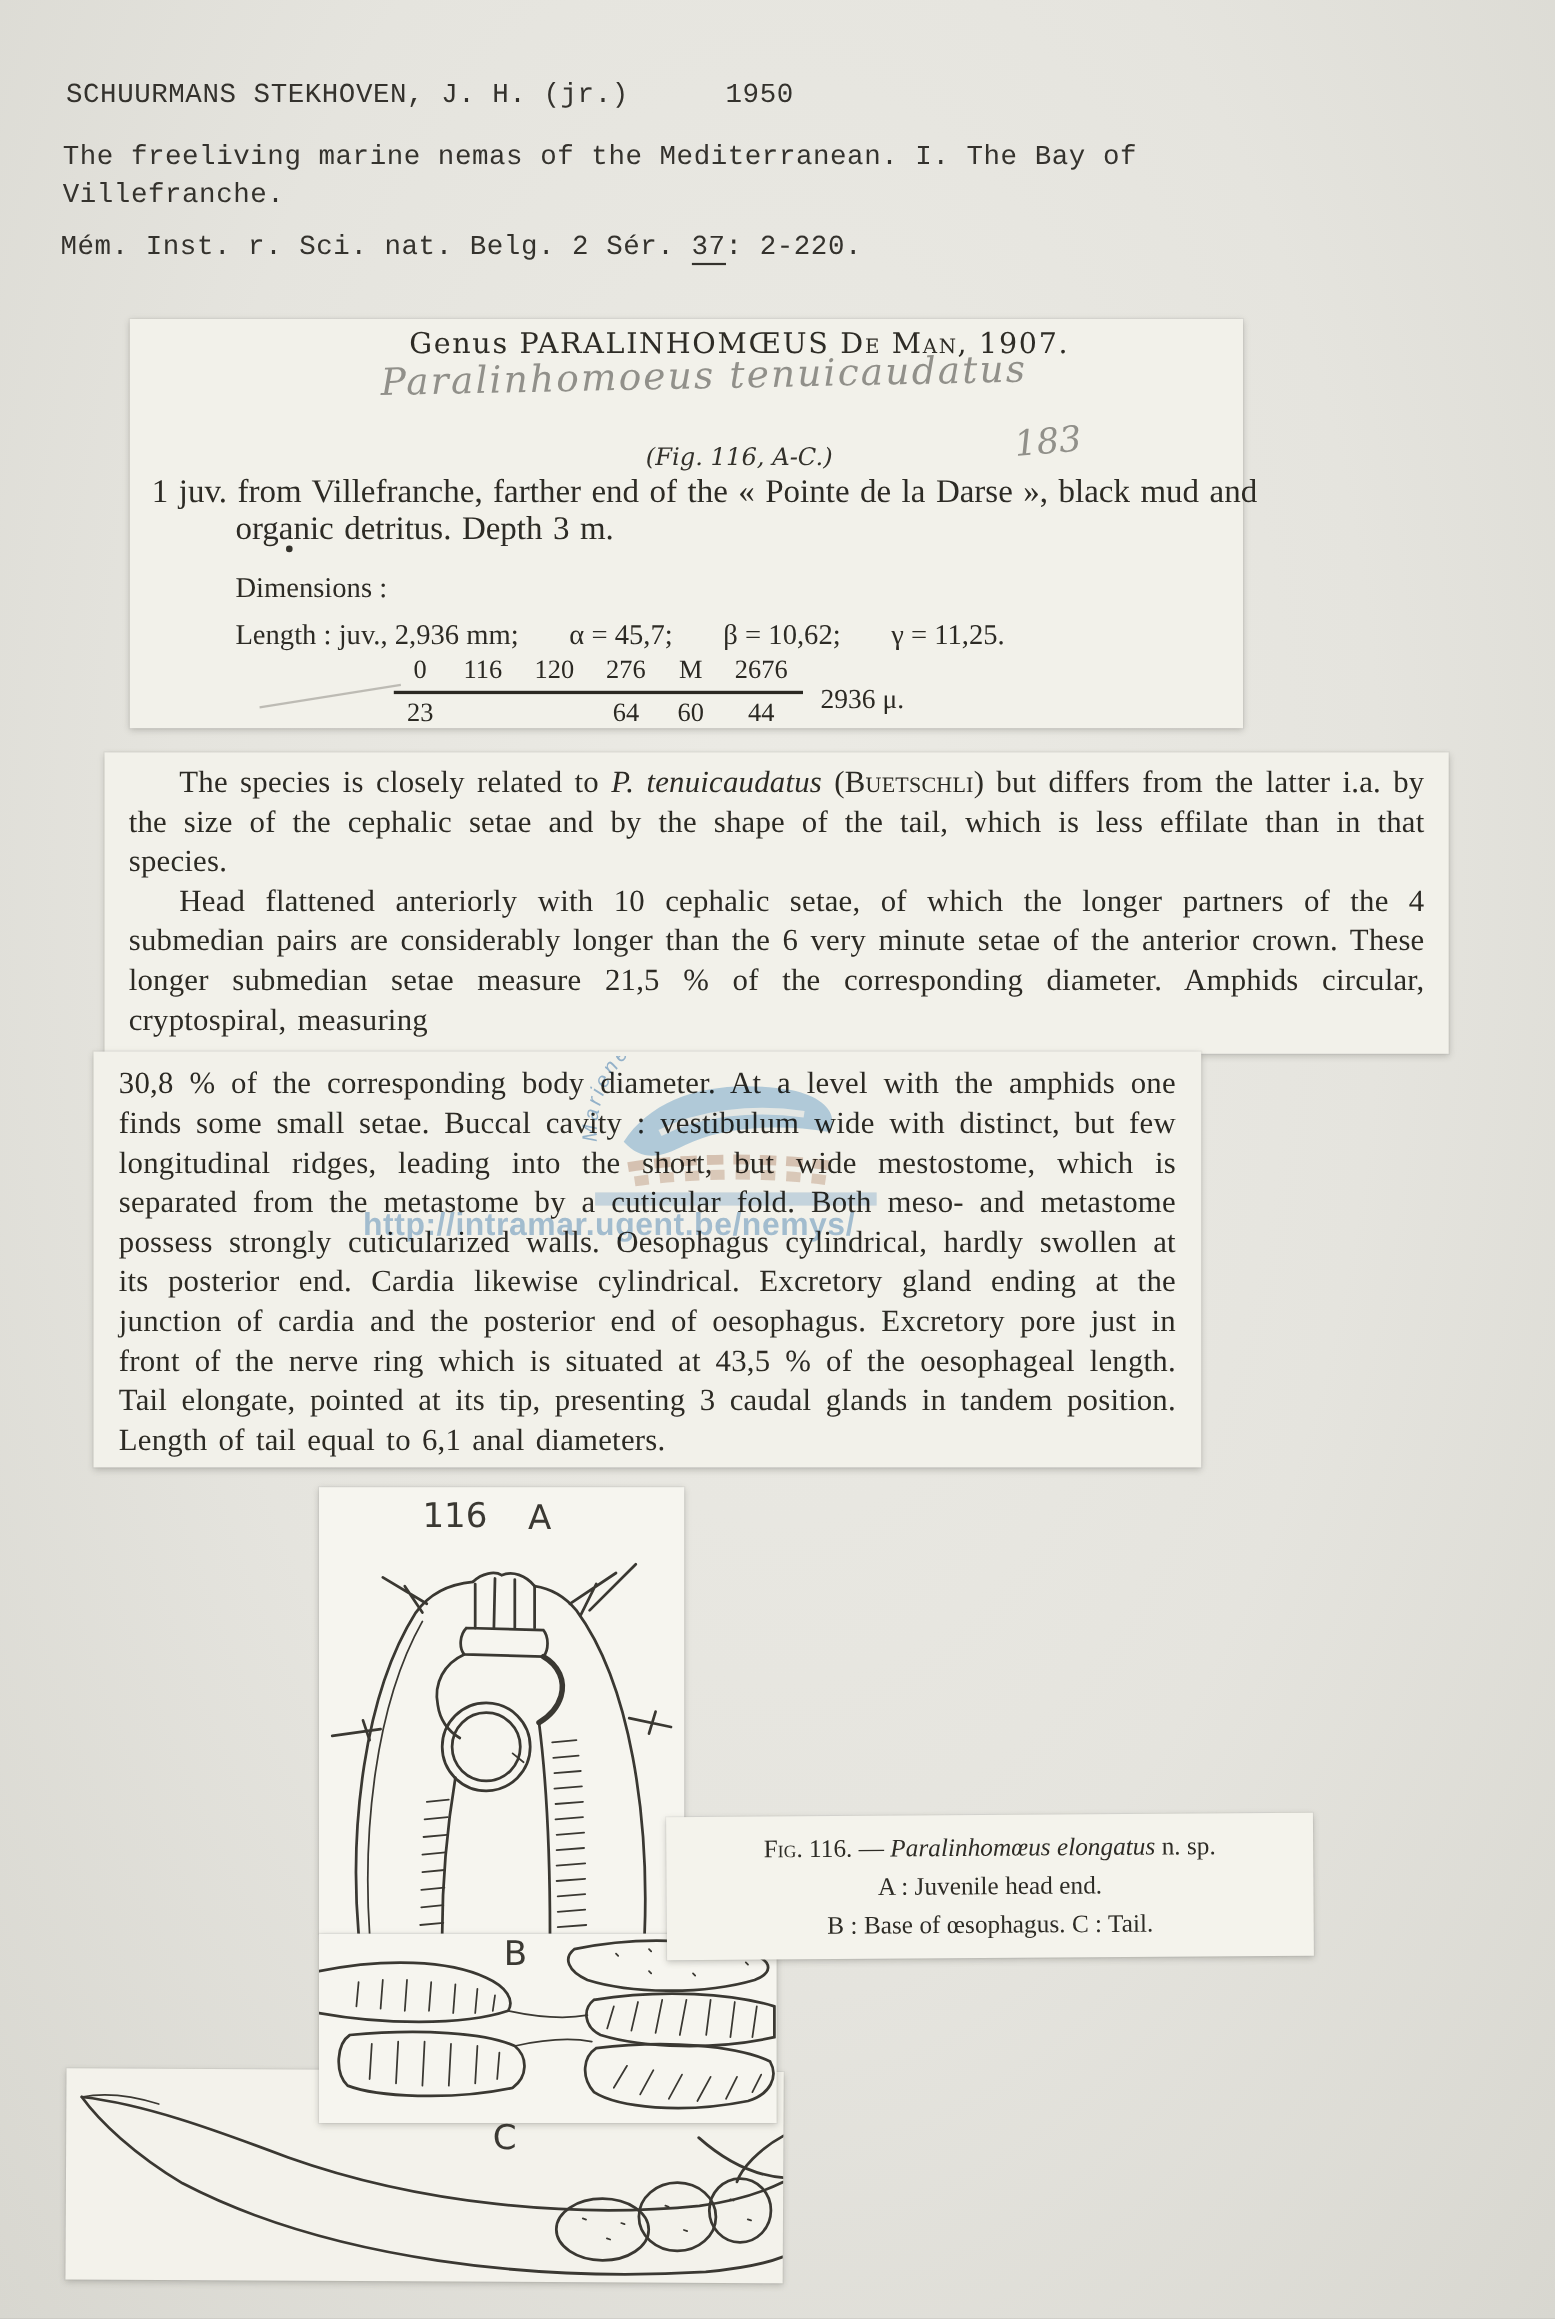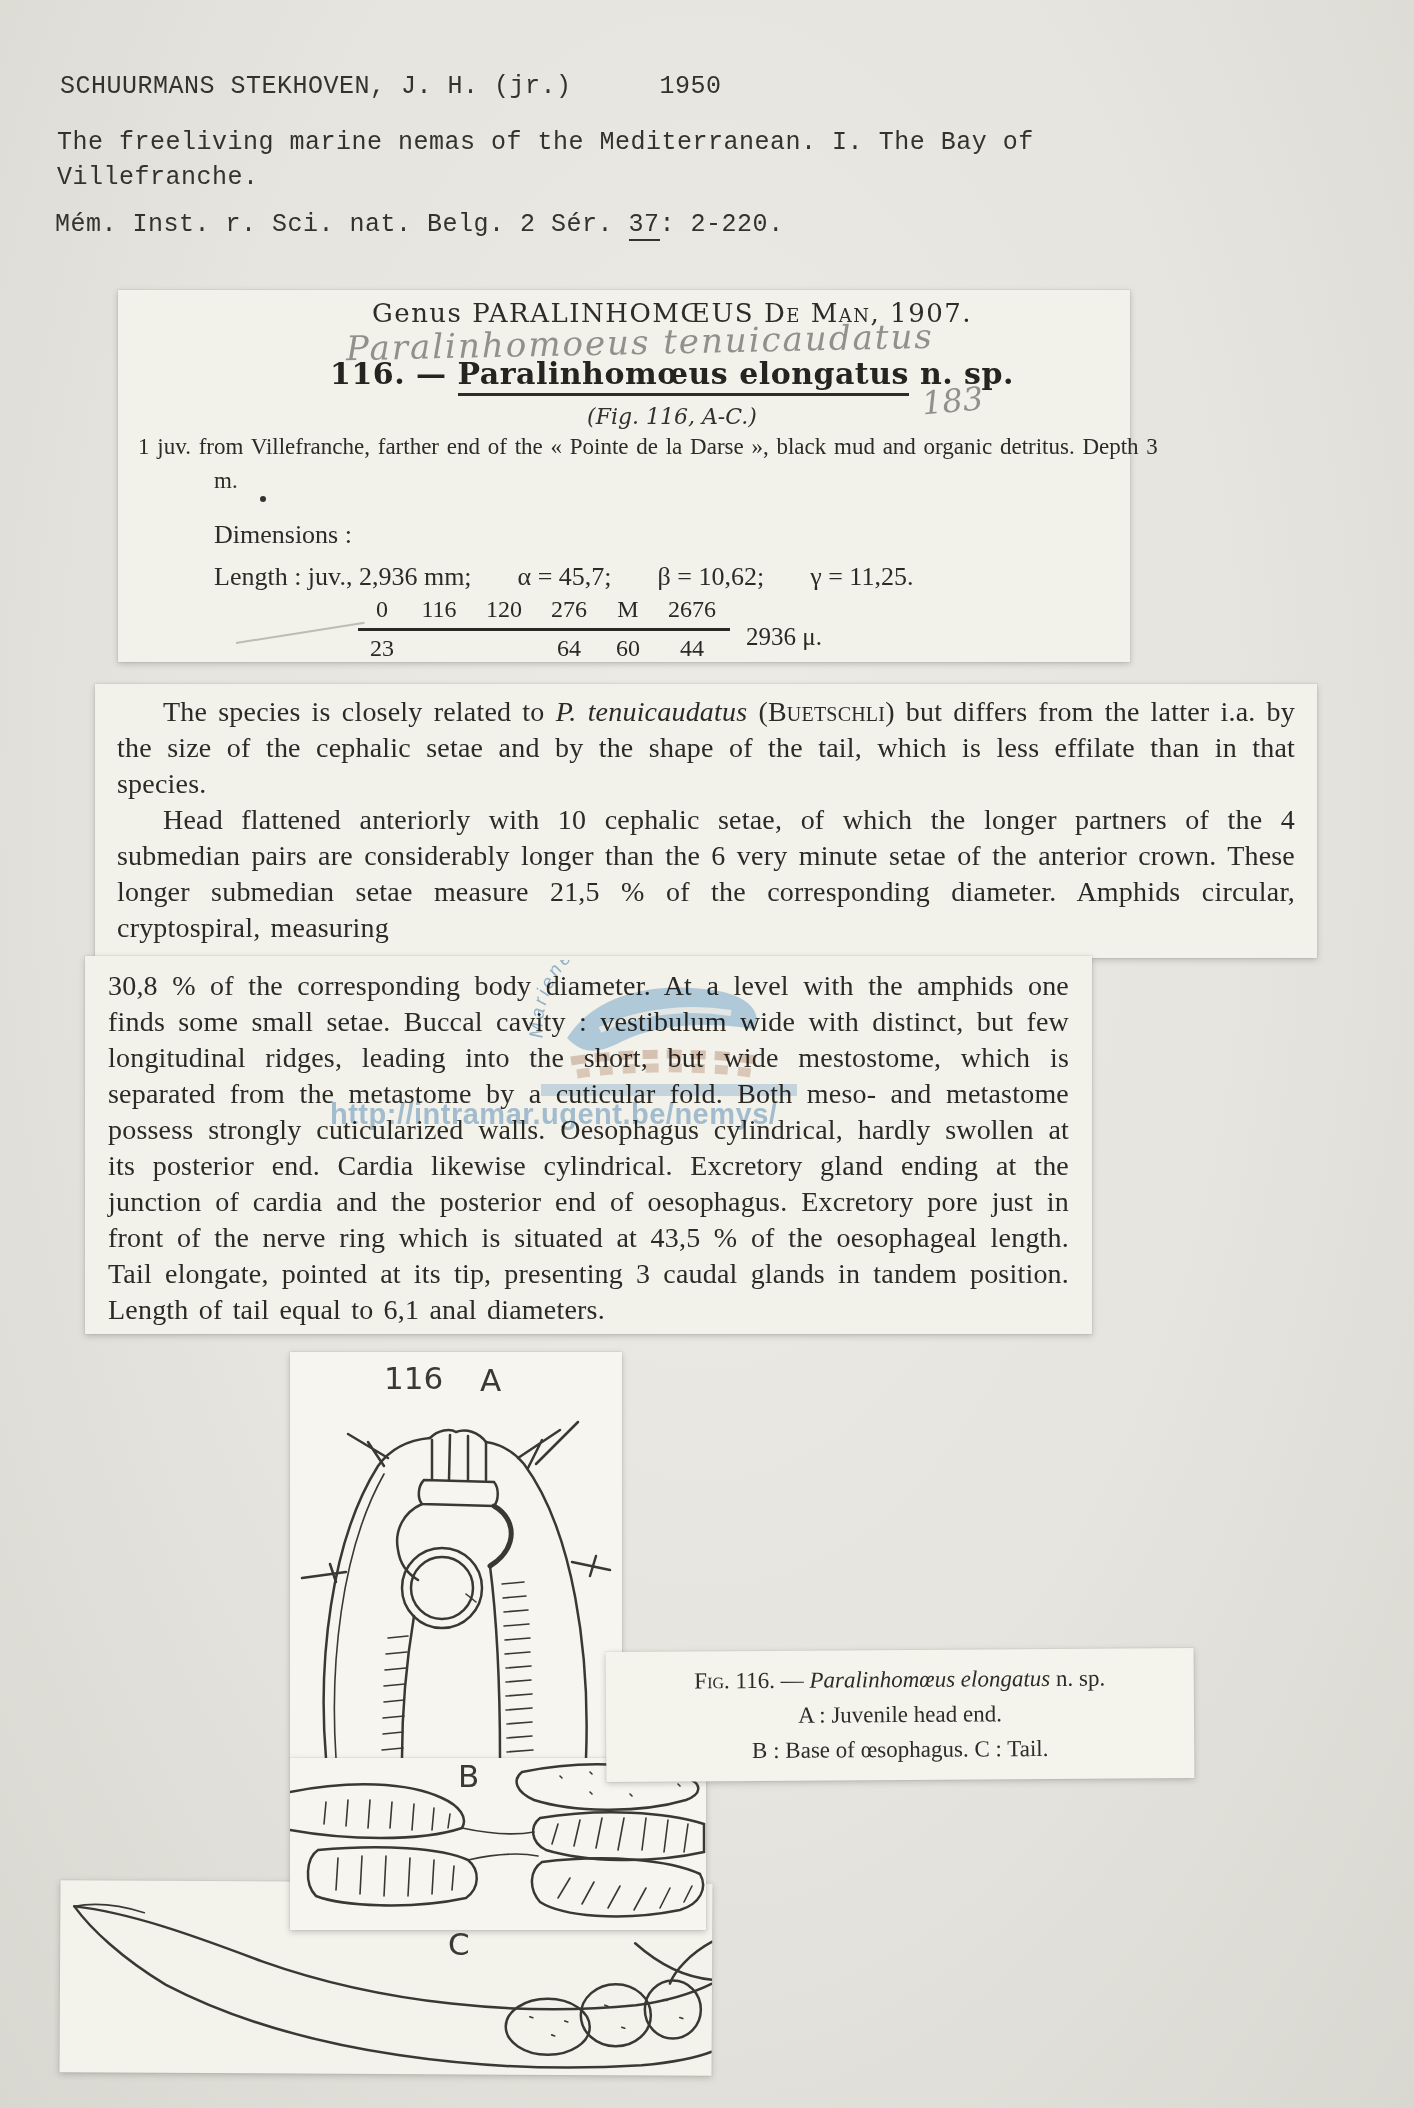--- a/index.html
+++ b/index.html
@@ -13,21 +13,21 @@
   .uline{border-bottom:2px solid #34322d;}
   .clip{position:absolute;background:#f2f1ea;box-shadow:0 2px 6px rgba(70,68,60,.28),0 0 0 1px rgba(120,118,108,.07);}
   .dv{font-family:"DejaVu Serif", serif;padding-left:48px;}
   .sc{font-variant:small-caps;}
   .center{width:100%;text-align:center;}
   .genus-line{font-size:26px;letter-spacing:1.5px;color:#2e2c26;}
   .species-heading{font-size:30px;font-weight:bold;color:#262420;letter-spacing:0.5px;}
   .sp-underline{border-bottom:3px solid #2e2c26;padding-bottom:2px;}
   .fig-ref{font-size:22px;color:#33312b;}
   .handwriting{font-family:"DejaVu Serif", serif;font-style:italic;color:#91908a;white-space:nowrap;}
-  .locality{font-size:23px;line-height:34px;color:#2d2b25;margin:0;padding-left:76px;text-indent:-76px;word-spacing:2px;}
+  .locality{font-size:30px;line-height:34px;color:#2d2b25;margin:0;padding-left:76px;text-indent:-76px;word-spacing:2px;}
   .dims{font-size:26px;color:#2d2b25;}
   .dims-line{display:flex;gap:46px;font-size:26px;color:#2d2b25;white-space:nowrap;}
   .formula{display:flex;align-items:center;font-size:24px;color:#2b2923;}
   .frac-row{display:flex;}
   .frac-row span{display:inline-block;text-align:center;}
   .frac-row.num{border-bottom:3px solid #2b2923;padding-bottom:5px;}
   .frac-row.den{padding-top:4px;}
   .c0{width:48px;} .c1{width:66px;} .c2{width:64px;} .c3{width:66px;} .c4{width:52px;} .c5{width:76px;}
   .frac-total{margin-left:16px;font-size:25px;transform:translateY(8px);}
   .bodytext{font-size:28px;line-height:36px;color:#2c2a24;word-spacing:3px;letter-spacing:0.2px;}
@@ -55,23 +55,20 @@
   <div class="abs tw" style="left:57px;top:163px;">Villefranche.</div>
   <div class="abs tw" style="left:55px;top:210px;">
     <span>Mém. Inst. r. Sci. nat. Belg. 2 Sér. </span><span class="uline">37</span><span>: 2-220.</span>
   </div>
 
   <section class="clip" style="left:118px;top:290px;width:1012px;height:372px;">
     <div class="abs center genus-line dv" style="top:8px;">
       <span>Genus </span><span>PARALINHOMŒUS</span><span class="sc"> De Man, 1907.</span>
     </div>
     <div class="abs handwriting" style="top:32px;left:228px;font-size:34px;letter-spacing:2px;transform:rotate(-1.2deg);">Paralinhomoeus tenuicaudatus</div>
-    <div class="abs center species-heading dv" style="top:66px;">
-      <span>116. — </span><span class="sp-underline">Paralinhomœus elongatus</span><span> n. sp.</span>
-    </div>
     <div class="abs center fig-ref dv" style="top:114px;font-style:italic;">(Fig. 116, A-C.)</div>
     <div class="abs handwriting" style="top:92px;left:804px;font-size:32px;transform:rotate(-5deg);">183</div>
     <p class="abs locality" style="top:140px;left:20px;width:968px;">1 juv. from Villefranche, farther end of the « Pointe de la Darse », black mud and organic detritus.   Depth 3 m.</p>
     <div class="abs ink-dot" style="top:206px;left:142px;"></div>
     <div class="abs dims" style="top:230px;left:96px;">Dimensions :</div>
     <div class="abs dims-line" style="top:272px;left:96px;text-align:right;">
       <span>Length : juv., 2,936 mm;</span>
       <span>α = 45,7;</span>
       <span>β = 10,62;</span>
       <span>γ = 11,25.</span>

